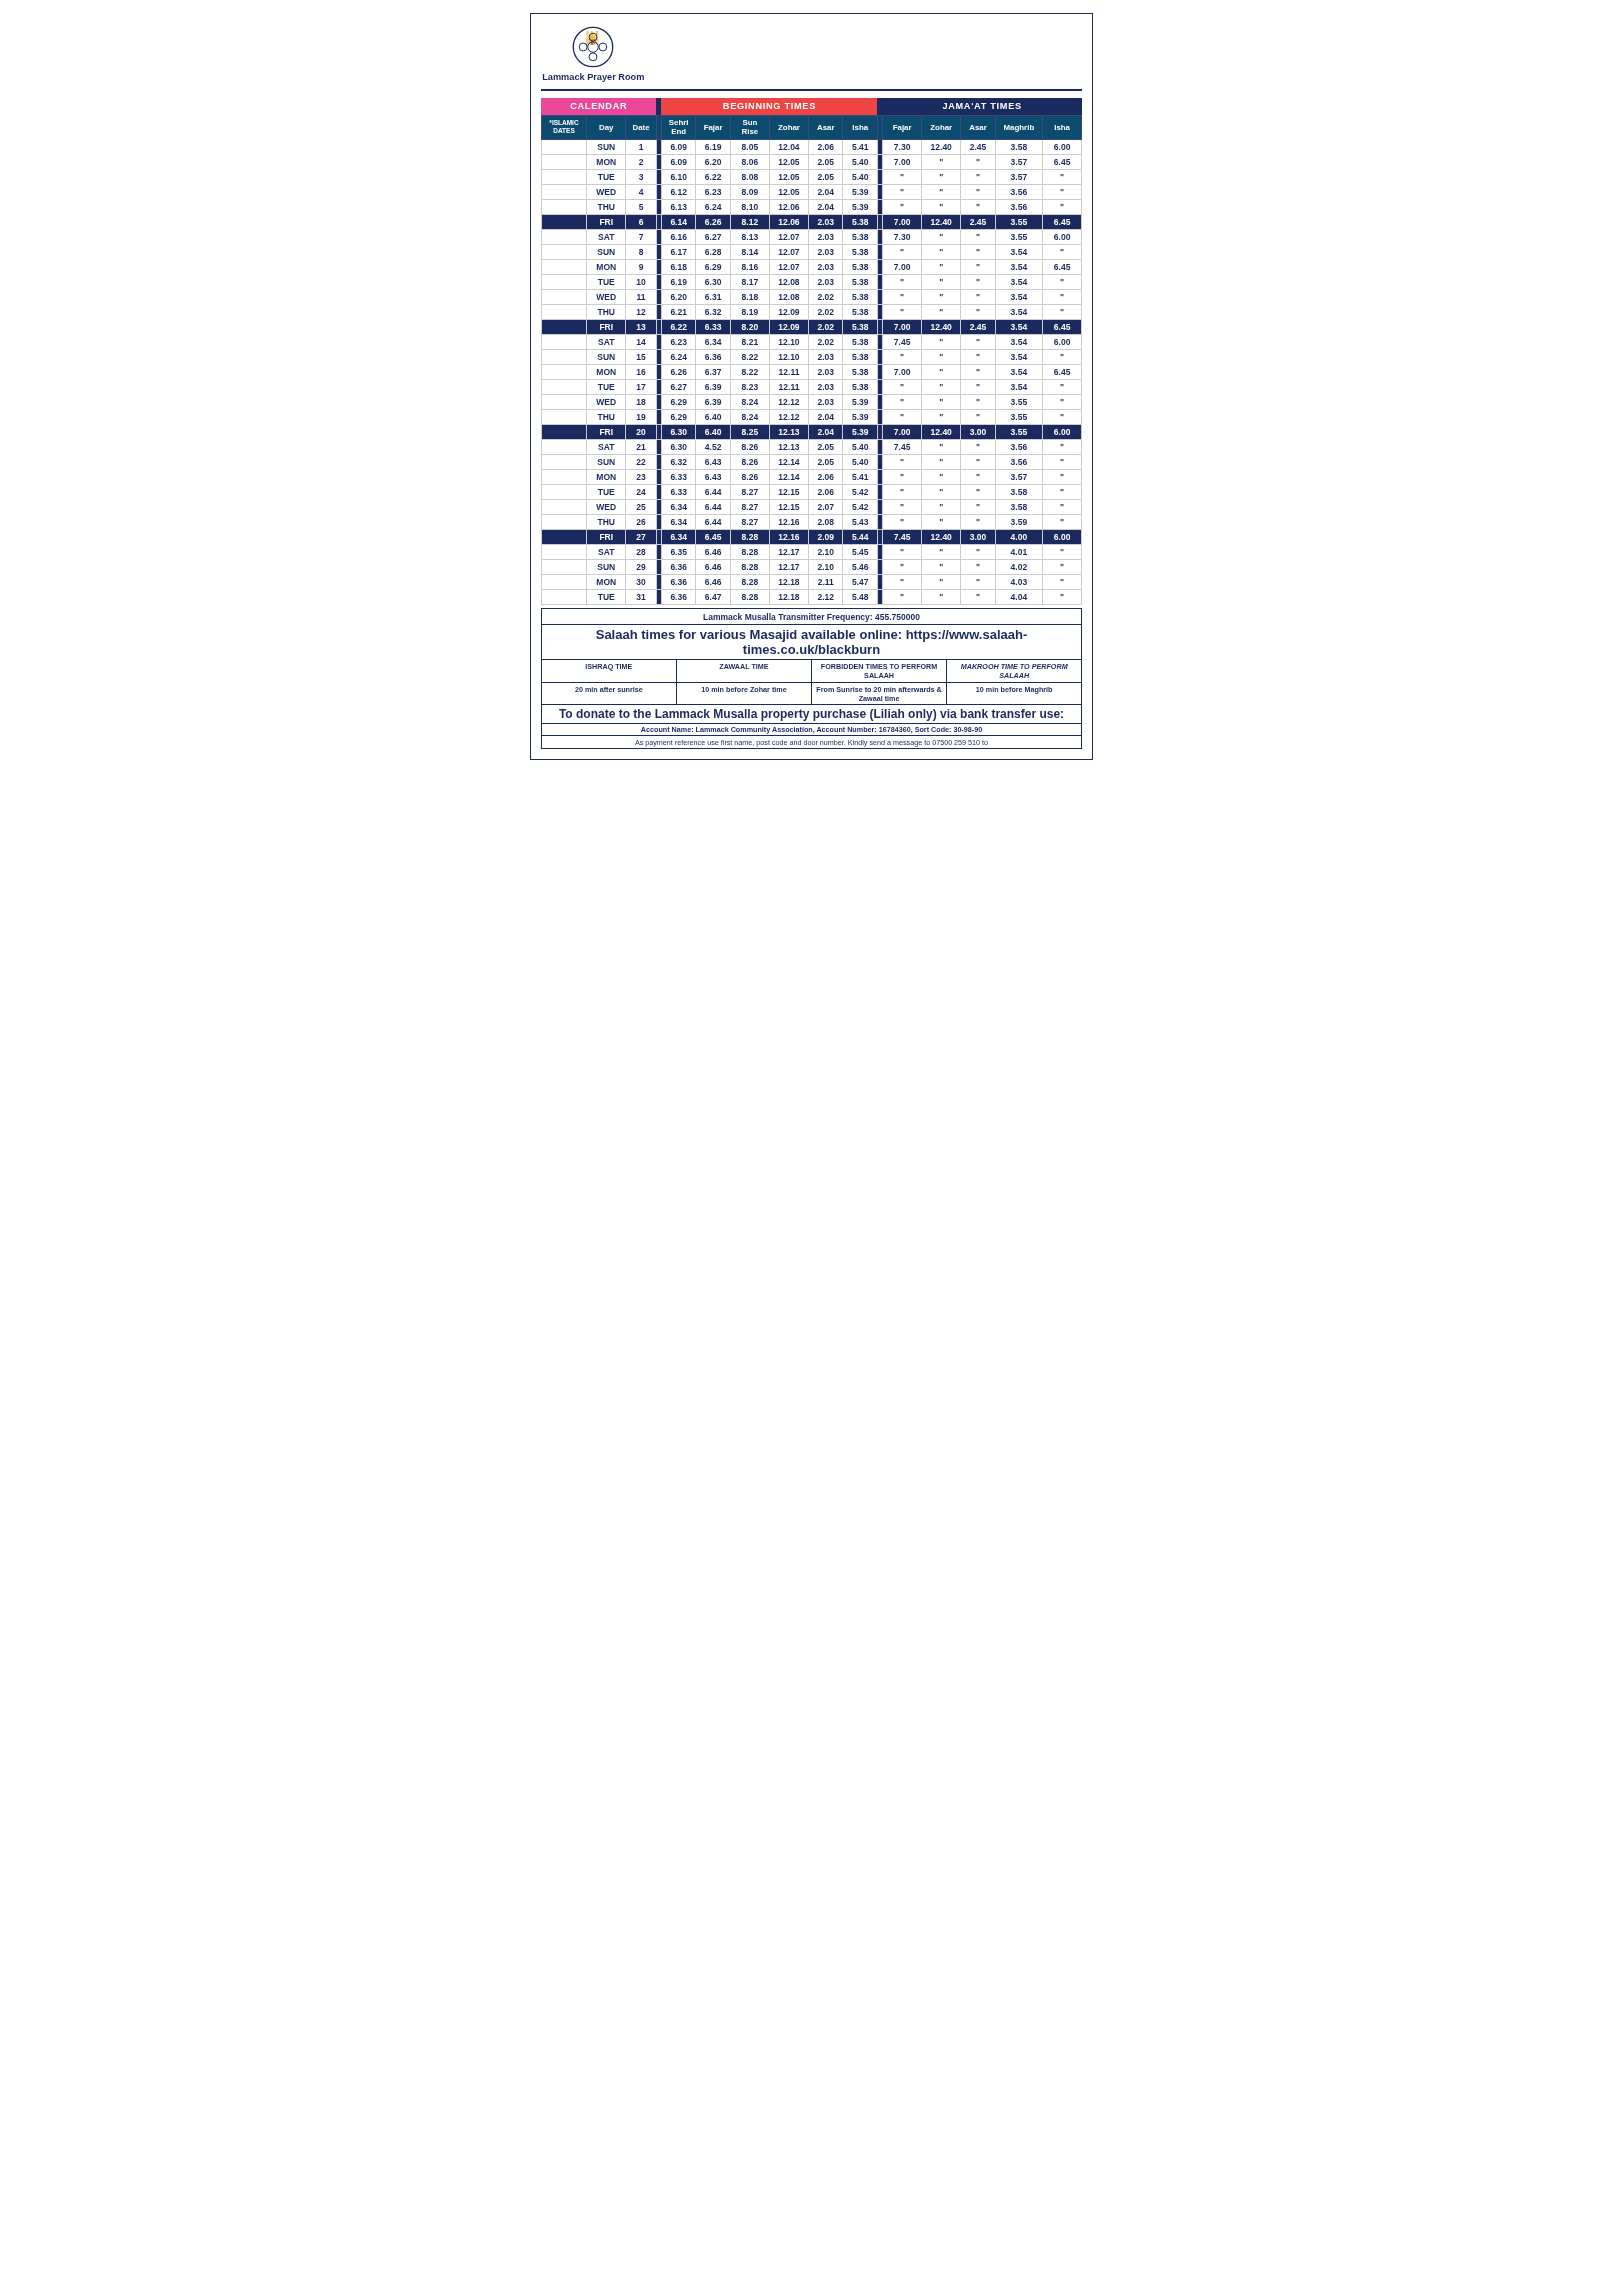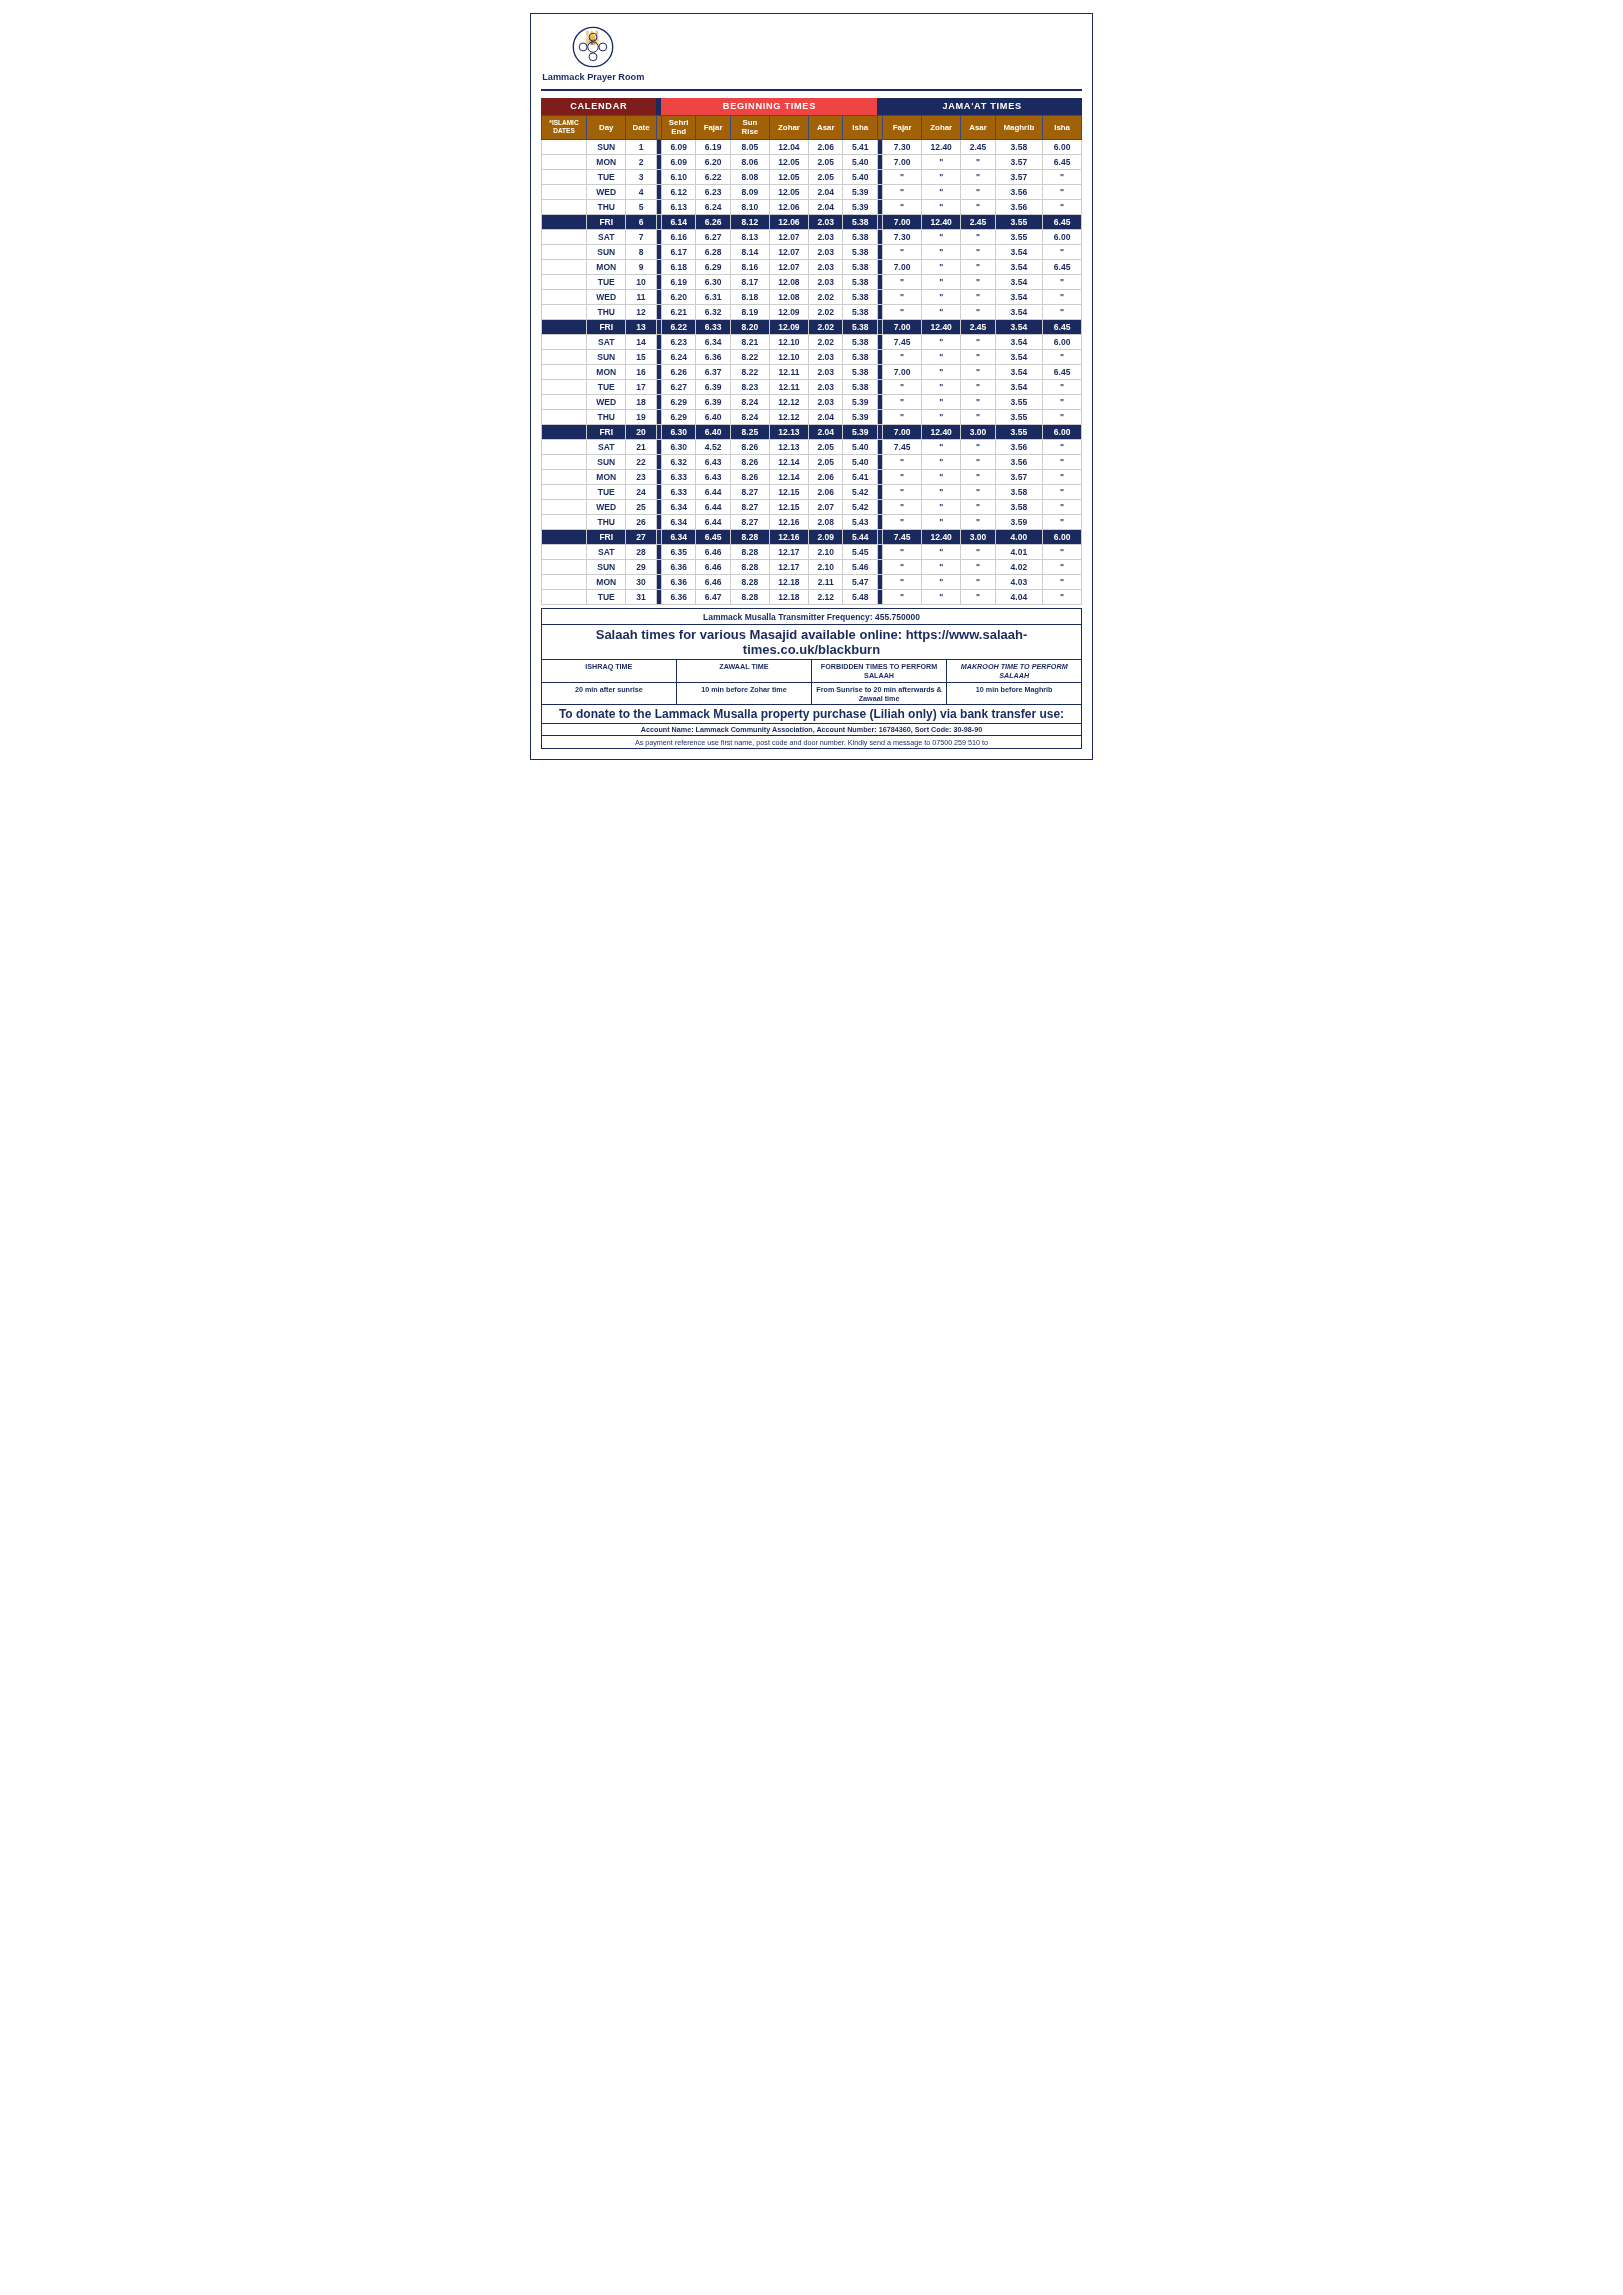--- a/index.html
+++ b/index.html
@@ -79,37 +79,37 @@
 
     
     .section-header-row th {
       padding: 3.3px 2.6px;
       font-size: 9.2px;
       font-weight: 900;
       letter-spacing: 0.7px;
       text-transform: uppercase;
     }
     .section-calendar {
-      background: #7f1d1d;
+      background: #ec4899;
       color: #fff;
       text-align: center;
     }
     .section-beginning {
       background: #ef4444;
       color: #fff;
     }
     .section-jamaat {
       background: #1a2a5e;
       color: #fff;
       text-align: center;
     }
 
     
     .subheader-row th {
-      background: #a16207;
+      background: #0c4a6e;
       color: #fff;
       padding: 2.6px 2px;
       text-align: center;
       font-size: 7.9px;
       font-weight: bold;
       border: 0.7px solid #3a4a7e;
     }
     .subheader-row .islamic-dates-header {
       font-size: 6.5px;
       line-height: 1.2;

